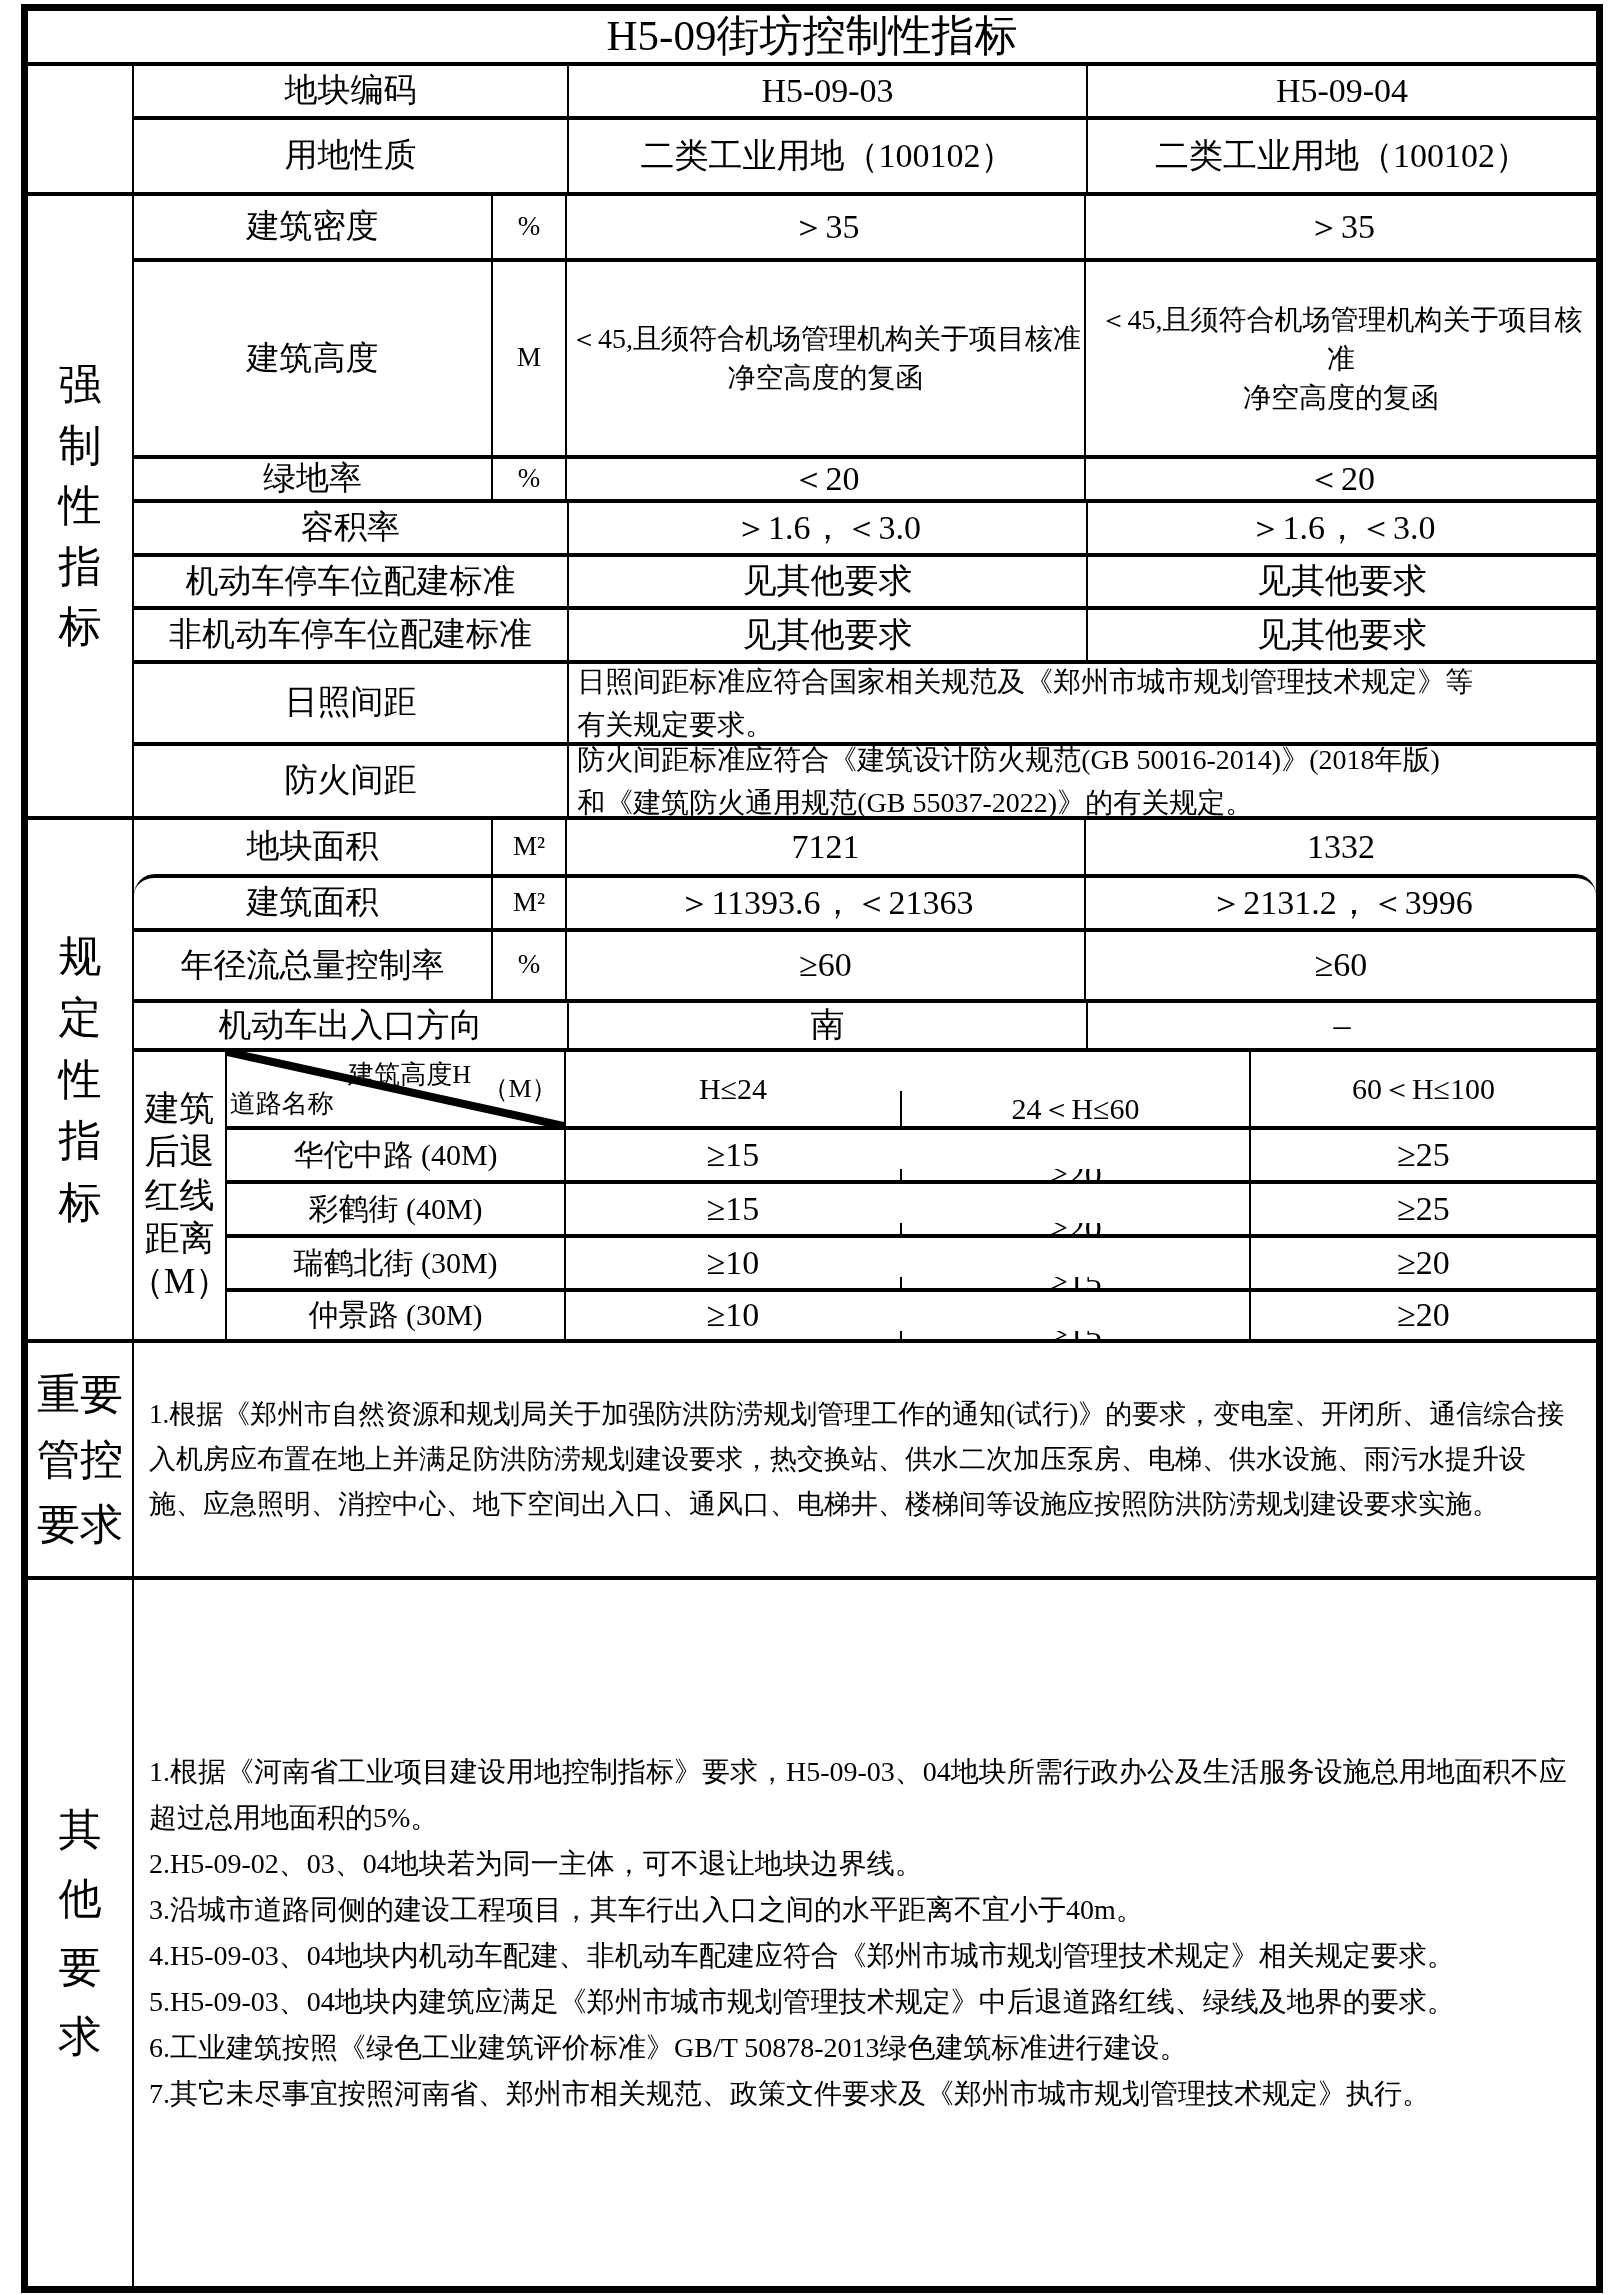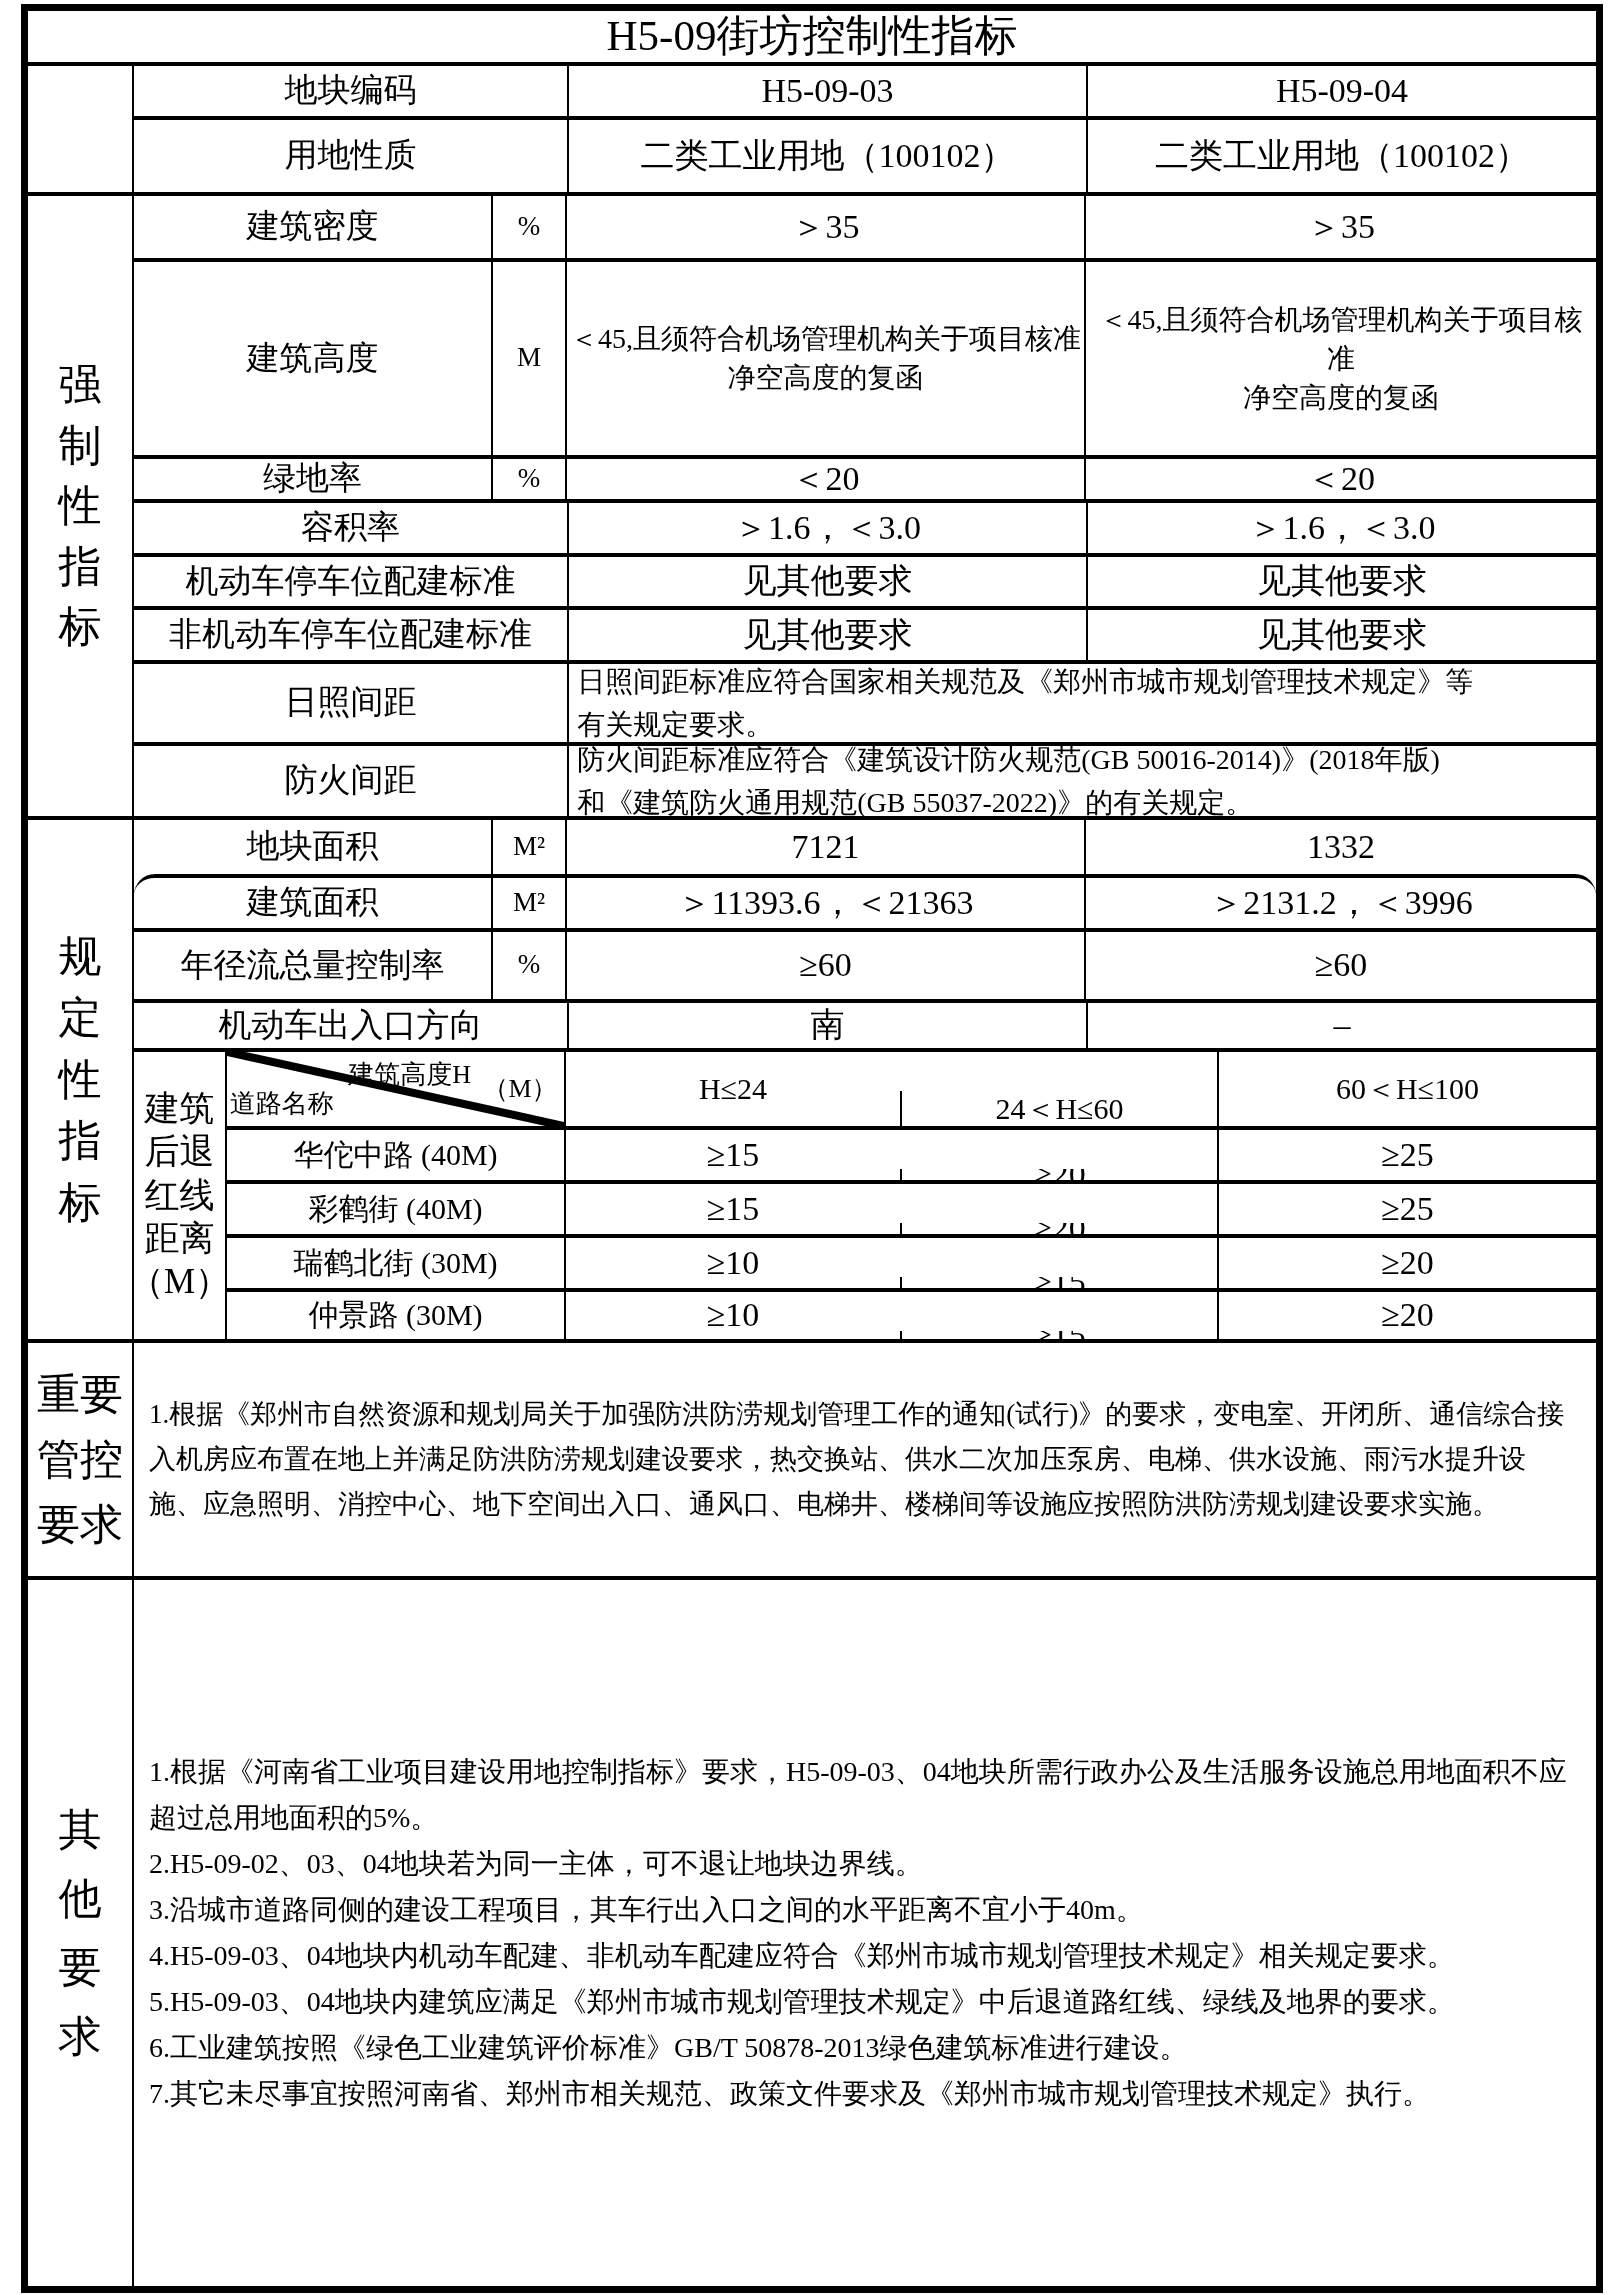--- a/index.html
+++ b/index.html
@@ -43,21 +43,21 @@
   .h-parea{height:54px;} .h-farea{height:54px;border-radius:21px;} .h-run{height:71px;} .h-acc{height:49px;}
   .h-sbh{height:74px;} .h-road1{height:54px;} .h-road2{height:54px;}
   .h-road3{height:54px;} .h-road4{height:51px;}
 
   
   .sbwrap { display:flex; border-top:4.6px solid #000; }
   .sblabel { width:91px; display:flex; flex-direction:column; align-items:center;
              justify-content:center; font-size:35px; line-height:1; gap:8.3px; }
   .sbgrid { flex:1; border-left:2.8px solid #000; display:flex; flex-direction:column; min-width:0; }
   .sb-road { width:337px; font-size:30px; }
-  .sb-v1 { width:336px; } .sb-v2 { width:317px;margin-top:39px; } .sb-v3 { flex:1; }
+  .sb-v1 { width:336px; } .sb-v2 { width:349px;margin-top:39px; } .sb-v3 { flex:1; }
   .sb-h { font-size:30px; }
   .corner { width:337px; position:relative; }
   .diag { position:absolute; left:0; top:0; width:100%; height:100%; display:block; }
   .corner-h { position:absolute; top:5.6px; left:36%; font-size:26px; }
   .corner-m { position:absolute; bottom:19.4px; right:6.5px; font-size:26px; }
   .corner-r { position:absolute; bottom:4.6px; left:2.8px; font-size:26px; }
 
   
   .para { flex:1; border-left:2.8px solid #000; display:flex; flex-direction:column;
           justify-content:center; padding:0 18.5px 0 15px; font-size:27px; line-height:45px;

